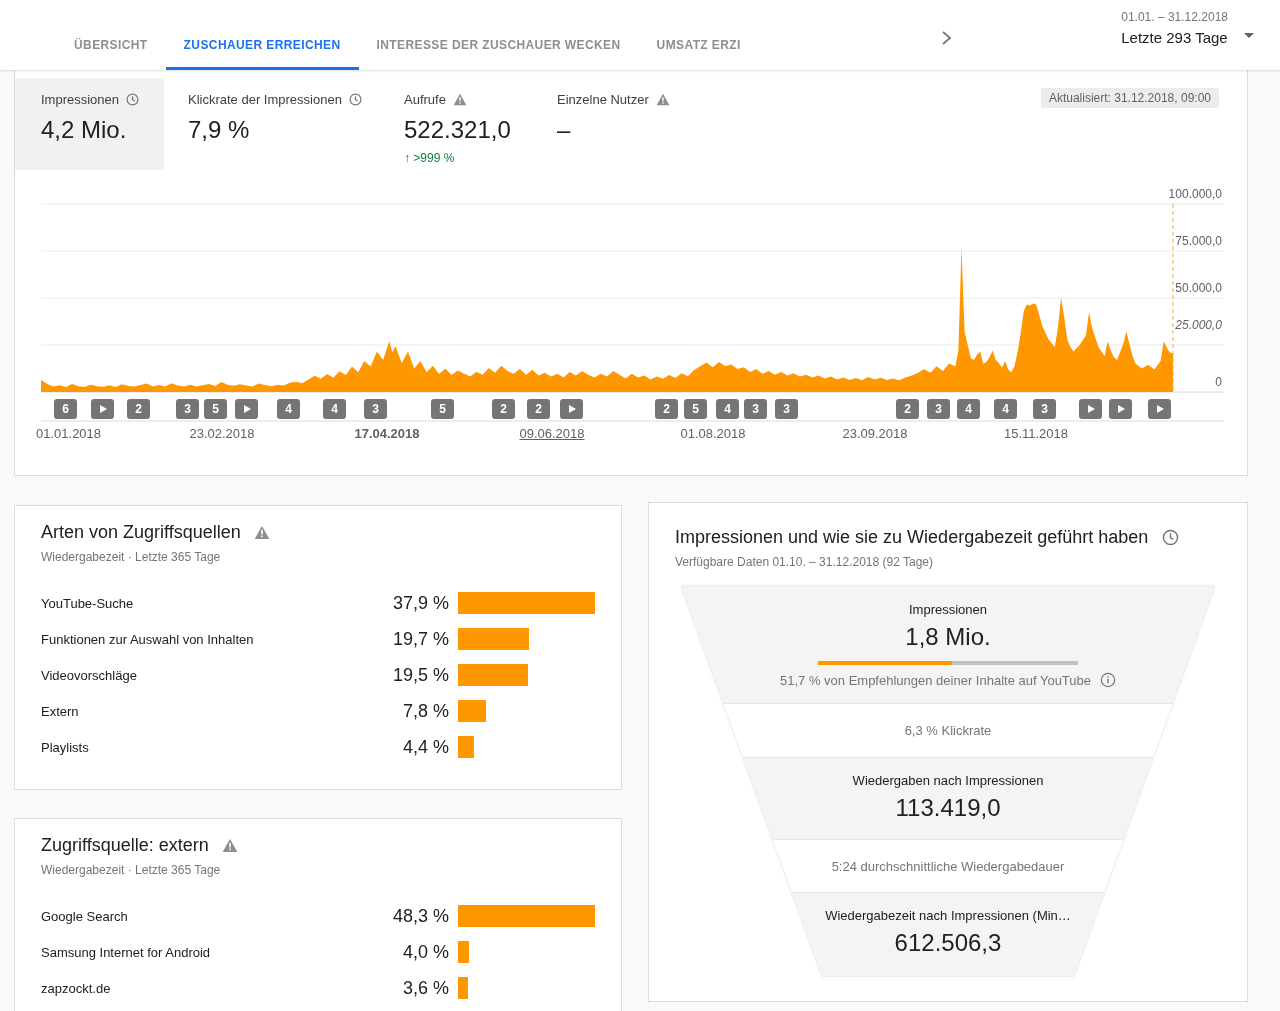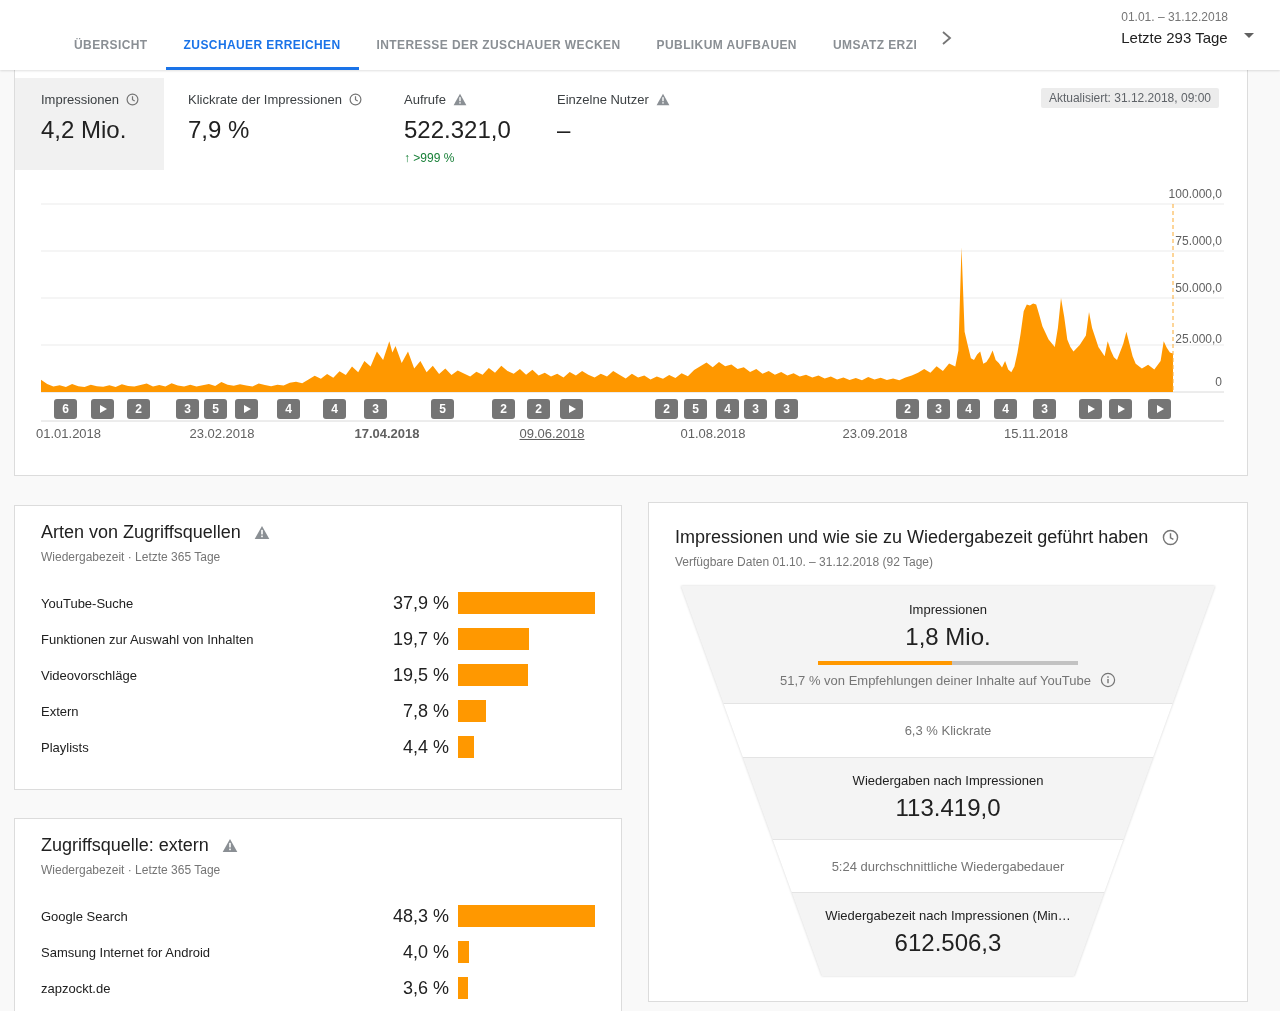--- a/index.html
+++ b/index.html
@@ -78,21 +78,20 @@
 </head>
 <body>
 
 <div id="app">
 
   <div class="topbar">
     <div class="tabs">
       <div class="tab">ÜBERSICHT</div>
       <div class="tab active">ZUSCHAUER ERREICHEN</div>
       <div class="tab">INTERESSE DER ZUSCHAUER WECKEN</div>
-      <div class="tab">PUBLIKUM AUFBAUEN</div>
       <div class="tab truncated">UMSATZ ERZI</div>
     </div>
     <span class="tab-chevron icon">
       <svg width="16" height="16" viewBox="0 0 16 16">
           <path d="M5 2 L12 8 L5 14" fill="none" stroke="#757575" stroke-width="1.8"></path>
         </svg>
     </span>
     <div class="datepick">
       <div class="range">01.01. – 31.12.2018</div>
       <div class="preset">Letzte 293 Tage</div>
@@ -166,21 +165,21 @@
         <line x1="26" x2="1209" y1="155" y2="155" stroke="#ebebeb"></line>
         <line x1="26" x2="1209" y1="202" y2="202" stroke="#dadada"></line>
         <path d="M26,202 L26.0,189.8 L32.2,194.1 L38.4,196.4 L44.7,195.2 L50.9,197.1 L57.1,193.9 L63.3,196.2 L69.5,196.9 L75.8,194.7 L82.0,196.2 L88.2,196.7 L94.4,195.2 L100.6,196.9 L106.9,194.3 L113.1,196.0 L119.3,196.5 L125.5,195.0 L131.7,193.5 L138.0,196.4 L144.2,194.9 L150.4,196.5 L156.6,193.2 L162.8,195.6 L169.1,196.5 L175.3,194.7 L181.5,196.4 L187.7,195.2 L193.9,193.9 L200.2,196.0 L206.4,192.0 L212.6,194.7 L218.8,195.8 L225.0,194.3 L231.3,195.4 L237.5,196.4 L243.7,193.5 L249.9,195.0 L256.1,196.2 L262.4,194.7 L268.6,195.6 L274.8,192.8 L281.0,191.7 L287.2,193.2 L293.5,189.6 L299.7,185.8 L305.9,188.7 L312.1,184.0 L318.3,187.7 L324.5,181.3 L330.8,184.9 L337.0,176.6 L343.2,182.3 L349.4,171.0 L355.6,176.6 L361.9,161.6 L368.1,170.0 L374.3,151.2 L377.4,162.5 L380.5,155.9 L386.7,172.9 L393.0,161.6 L399.2,178.5 L405.4,171.0 L411.6,182.3 L417.8,175.7 L424.1,184.1 L430.3,178.5 L436.5,185.1 L442.7,180.4 L448.9,183.6 L455.2,186.6 L461.4,181.7 L467.6,184.7 L473.8,177.9 L480.0,182.8 L486.3,175.7 L492.5,180.9 L498.7,183.8 L504.9,179.1 L511.1,184.7 L517.4,179.8 L523.6,185.6 L529.8,182.8 L536.0,186.6 L542.2,183.8 L548.5,187.5 L554.7,181.9 L560.9,185.6 L567.1,180.9 L573.3,184.7 L579.6,187.5 L585.8,183.8 L592.0,186.6 L598.2,180.9 L604.4,184.7 L610.7,188.5 L616.9,183.8 L623.1,187.5 L629.3,185.6 L635.5,189.4 L641.8,186.6 L648.0,188.8 L654.2,185.1 L660.4,188.1 L666.6,183.2 L672.9,186.2 L679.1,180.0 L685.3,176.2 L691.5,172.5 L697.7,177.2 L704.0,171.9 L710.2,176.2 L716.4,174.4 L722.6,179.1 L728.8,177.2 L735.1,181.9 L741.3,179.1 L747.5,183.8 L753.7,180.9 L759.9,184.7 L766.2,181.9 L772.4,185.6 L778.6,183.2 L784.8,186.6 L791.0,184.7 L797.3,187.5 L803.5,185.6 L809.7,188.5 L815.9,186.6 L822.1,189.4 L828.4,187.5 L834.6,190.0 L840.8,188.1 L847.0,190.3 L853.2,187.0 L859.5,189.6 L865.7,187.7 L871.9,190.0 L878.1,188.5 L884.3,190.3 L890.5,187.5 L896.8,185.6 L903.0,182.8 L909.2,179.1 L915.4,182.8 L921.6,176.2 L927.9,180.9 L934.1,173.4 L940.3,176.6 L943.4,160.6 L946.5,57.2 L949.6,141.8 L952.7,155.0 L955.9,168.2 L959.0,170.0 L962.1,164.4 L965.2,161.6 L968.3,173.8 L971.4,171.9 L974.5,167.2 L977.6,160.6 L980.7,170.0 L983.8,172.9 L987.0,177.6 L990.1,171.0 L993.2,179.4 L996.3,182.3 L999.4,176.6 L1002.5,162.5 L1005.6,143.7 L1008.7,121.2 L1011.8,114.6 L1014.9,115.5 L1018.1,113.6 L1021.2,114.6 L1024.3,124.9 L1027.4,136.2 L1033.6,149.4 L1039.8,156.9 L1042.9,138.1 L1046.0,108.0 L1049.2,126.8 L1052.3,149.4 L1055.4,156.9 L1058.5,161.6 L1064.7,155.0 L1070.9,145.6 L1074.0,122.1 L1077.1,138.1 L1083.4,156.9 L1089.6,166.3 L1092.7,151.2 L1095.8,160.6 L1098.9,167.2 L1102.0,170.0 L1108.2,154.1 L1111.4,141.8 L1114.5,154.1 L1117.6,166.3 L1120.7,173.8 L1126.9,178.5 L1133.1,174.7 L1139.3,179.4 L1145.6,171.0 L1148.7,151.2 L1151.8,157.8 L1154.9,162.5 L1158.0,163.5 L1158.0,202 Z" fill="#ff9800"></path>
         <line x1="1158" x2="1158" y1="14" y2="202" stroke="#fbab33" stroke-dasharray="4 3"></line>
         <line x1="26" x2="1209" y1="231" y2="231" stroke="#dadada"></line>
       </svg>
     <div id="chart-overlays">
         <div class="ylab" style="top: 117px;">100.000,0</div>
         <div class="ylab" style="top: 164px;">75.000,0</div>
         <div class="ylab" style="top: 211px;">50.000,0</div>
-        <div class="ylab" style="top: 262px;">25.000,0</div>
+        <div class="ylab" style="top: 248px; font-style: italic;">25.000,0</div>
         <div class="ylab" style="top: 305px;">0</div>
         <div class="xlab" style="left: 21px;">01.01.2018</div>
         <div class="xlab" style="left: 207px; transform: translateX(-50%);">23.02.2018</div>
         <div class="xlab" style="left: 372px; transform: translateX(-50%); font-weight: bold;">17.04.2018</div>
         <div class="xlab" style="left: 537px; transform: translateX(-50%); text-decoration: underline;">09.06.2018</div>
         <div class="xlab" style="left: 698px; transform: translateX(-50%);">01.08.2018</div>
         <div class="xlab" style="left: 860px; transform: translateX(-50%);">23.09.2018</div>
         <div class="xlab" style="left: 1021px; transform: translateX(-50%);">15.11.2018</div>
         <div class="badge" style="left: 39px;">6</div>
         <div class="badge" style="left: 76px;">

